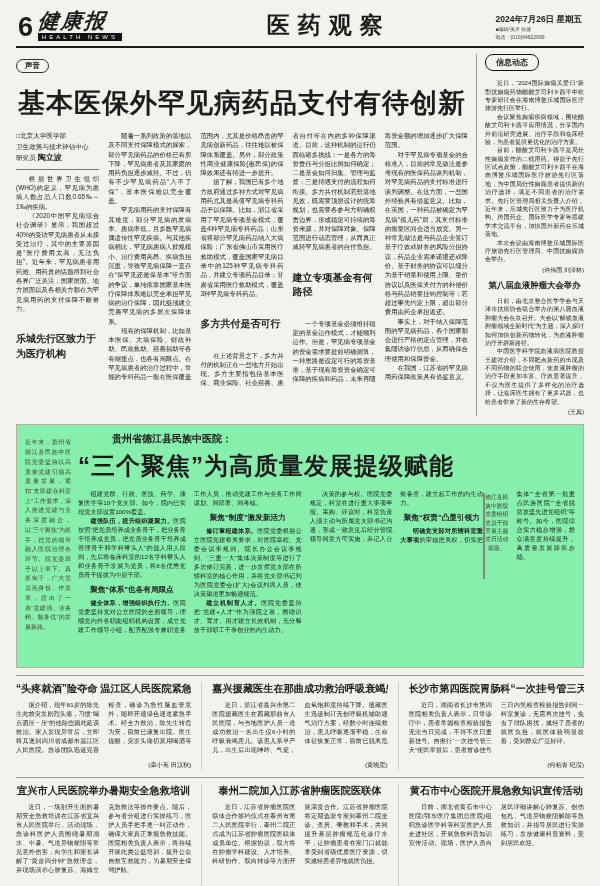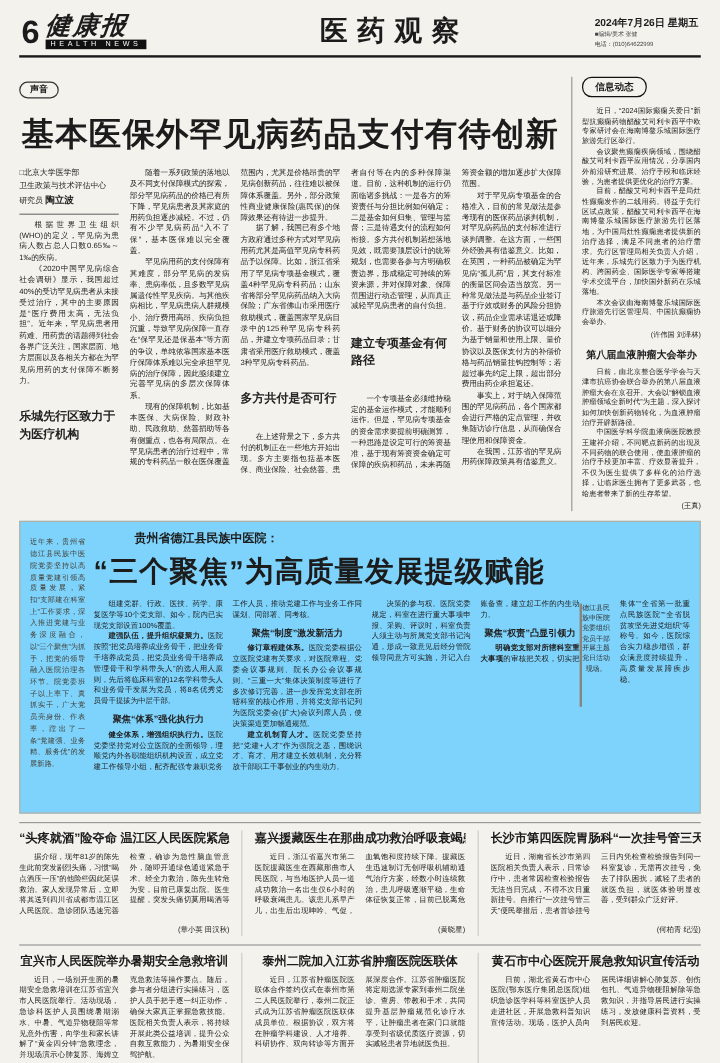--- a/index.html
+++ b/index.html
@@ -13,38 +13,38 @@
   .page-no { font-size:27px; font-weight:bold; line-height:1; }
   .masthead-stack { display:flex; flex-direction:column; }
   .masthead { font-family:"DejaVu Serif", serif; font-style:italic; font-weight:bold; font-size:21px; line-height:1; letter-spacing:2px; transform:skewX(-6deg); }
   .masthead-en { background:#111; color:#fff; font-size:6px; letter-spacing:3px; text-align:center; padding:1px 4px; margin-top:2px; }
   .section-title { font-size:23px; font-weight:900; letter-spacing:8px; margin-left:40px; }
   .hdr-right { line-height:1.5; }
   .hdr-date { font-size:8.5px; font-weight:bold; }
   .hdr-small { font-size:5px; color:#444; }
 
   
-  .top { display:flex; padding-top:16px; }
+  .top { display:flex; padding-top:6px; }
   .main-art { width:460px; padding-right:8px; }
   .tag-box { display:inline-block; border:1px solid #333; border-radius:7px; font-size:7.5px; font-weight:bold; padding:1px 8px; }
   .main-headline { font-size:27px; font-weight:900; text-align:center; letter-spacing:1px; margin:12px 0 10px; }
   .main-body { column-count:5; column-gap:9px; height:258px; overflow:hidden; font-size:6.4px; line-height:1.45; text-align:justify; color:#222; }
   .main-body p { text-indent:2em; }
   .author-block { border-bottom:1px solid #777; padding-bottom:4px; margin-bottom:4px; font-size:6.6px; line-height:1.6; }
   .author-name { font-size:8px; font-weight:bold; }
   .sub-head { font-weight:bold; font-size:10px; text-align:left; margin:19px 0; text-indent:0; }
 
   .info-col { flex:1; border-left:1px solid #9a9a9a; padding-left:8px; font-size:6px; line-height:1.4; text-align:justify; }
   .info-tag { display:inline-block; border:1.5px solid #111; border-radius:8px; font-size:8px; font-weight:bold; padding:2px 10px; margin-bottom:8px; }
   .info-title { font-size:8.4px; font-weight:bold; text-align:center; margin:6px 0 5px; }
   .info-col p { text-indent:2em; }
   .byline-r { text-align:right; margin-top:2px; }
 
   
-  .feature { margin-top:8px; border:1px solid #b6b0a2; background:#7dd3fc; padding:7px 8px; display:flex; }
+  .feature { margin-top:8px; border:1px solid #b6b0a2; background:#86efac; padding:7px 8px; display:flex; }
   .feat-lead { width:46px; font-size:6px; line-height:1.62; color:#453f33; text-align:justify; padding-top:6px; margin-right:7px; }
   .feat-main { flex:1; min-width:0; }
   .kicker { font-size:10px; font-weight:bold; margin-left:34px; }
   .feat-headline { font-size:24px; font-weight:900; text-align:left; letter-spacing:1px; margin:4px 0 8px; }
   .feat-body { display:flex; gap:8px; font-size:6.2px; line-height:1.45; text-align:justify; color:#222; }
   .feat-body p { text-indent:2em; }
   .fga { width:45%; column-count:2; column-gap:8px; height:170px; overflow:hidden; }
   .fmid { width:40%; display:flex; }
   .ftop { column-count:2; column-gap:8px; height:58px; overflow:hidden; }
   .fsub { font-weight:bold; font-size:7.6px; text-align:center; margin:4px 0; text-indent:0; }
@@ -133,21 +133,21 @@
 
   <div class="feature">
     <div class="feat-lead">近年来，贵州省德江县民族中医院党委坚持以高质量党建引领高质量发展，紧扣“支部建在科室上”工作要求，深入推进党建与业务深度融合，以“三个聚焦”为抓手，把党的领导融入医院治理各环节。院党委班子以上率下、真抓实干，广大党员亮身份、作表率，蹚出了一条“党建强、业务精、服务优”的发展新路。</div>
     <div class="feat-main">
       <div class="kicker">贵州省德江县民族中医院：</div>
       <div class="feat-headline">“三个聚焦”为高质量发展提级赋能</div>
       <div class="feat-body">
         <div class="fga">
           <p>组建党群、行政、医技、药学、康复医学等10个党支部。如今，院内已实现党支部设置100%覆盖。</p>
           <p><span class="blead">建强队伍，提升组织凝聚力。</span><span>医院按照“把党员培养成业务骨干，把业务骨干培养成党员，把党员业务骨干培养成管理骨干和学科带头人”的选人用人原则，先后将临床科室的12名学科带头人和业务骨干发展为党员，将8名优秀党员骨干提拔为中层干部。</span></p>
-          <div class="fsub">聚焦“体系”强化执行力</div>
+          <div class="fsub">聚焦“体系”也各有局限点</div>
           <p><span class="blead">健全体系，增强组织执行力。</span><span>医院党委坚持党对公立医院的全面领导，理顺党内外各职能组织机构设置，成立党建工作领导小组，配齐配强专兼职党务工作人员，推动党建工作与业务工作同谋划、同部署、同考核。</span></p>
           <div class="fsub">聚焦“制度”激发新活力</div>
           <p><span class="blead">修订章程建体系。</span><span>医院党委根据公立医院党建有关要求，对医院章程、党委会议事规则、院长办公会议事规则、“三重一大”集体决策制度等进行了多次修订完善，进一步发挥党支部在所辖科室的核心作用，并将党支部书记列为医院党委会(扩大)会议列席人员，使决策渠道更加畅通规范。</span></p>
           <p><span class="blead">建立机制育人才。</span><span>医院党委坚持把“党建+人才”作为强院之基，围绕识才、育才、用才建立长效机制，充分释放干部职工干事创业的内生动力。</span></p>
         </div>
         <div class="fmid">
           <div class="ftop">
             <p>决策的参与权。医院党委规定，科室在进行重大事项申报、采购、评议时，科室负责人须主动与所属党支部书记沟通，形成一致意见后经分管院领导同意方可实施，并记入台账备查，建立起工作的内生动力。</p>
             <div class="fsub">聚焦“权责”凸显引领力</div>
             <p><span class="blead">明确党支部对所辖科室重大事项</span><span>的审核把关权，切实把方向、管大局、促落实，相关事项一律提交党委会审定。</span></p>

